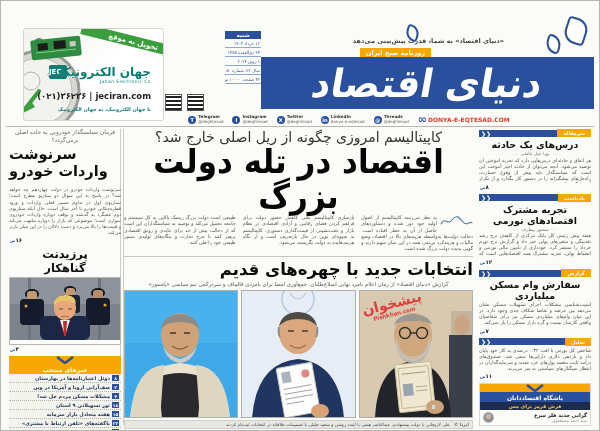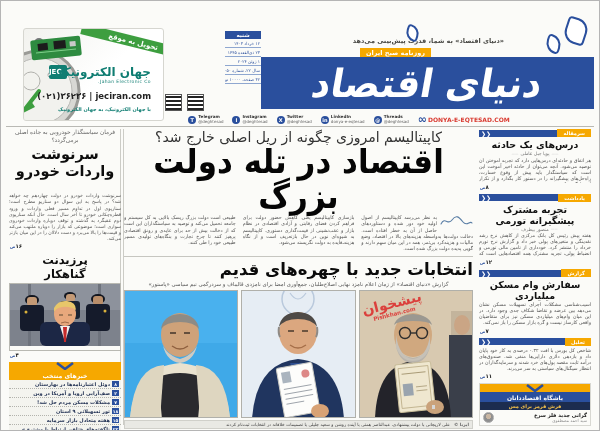--- a/index.html
+++ b/index.html
@@ -72,21 +72,21 @@
   .club-row { display:flex; align-items:center; gap:3px; padding:2px 3px; border-bottom:1px dotted #b9b9b2; }
   .club-row:last-of-type { border-bottom:none; }
   .club-txt { flex:1; text-align:right; }
   .club-t { font-size:5.2px; font-weight:bold; color:#1a1a1a; }
   .club-b { font-size:4.2px; color:#888; }
   .avatar { width:11px; height:11px; border-radius:50%; background:radial-gradient(circle at 50% 38%, #c9b6a2 0 38%, #8f8f8f 39% 100%); border:1px solid #aaa; flex:none; }
 
   
   .lcol { position:absolute; top:128px; left:8px; width:112px; }
   .l-kick { font-size:5.8px; color:#666; text-align:center; line-height:1.3; margin-bottom:2px; }
-  .l-title { font-size:14.5px; font-weight:bold; color:#0d0d0d; text-align:center; line-height:1.18; letter-spacing:-.3px; margin-bottom:13px; }
+  .l-title { font-size:14.5px; font-weight:bold; color:#0d0d0d; text-align:left; line-height:1.18; letter-spacing:-.3px; margin-bottom:7px; }
   .l-body { font-size:4.7px; line-height:1.3; color:#555; text-align:justify; max-height:73px; overflow:hidden; }
   .trump-h { font-size:11.5px; font-weight:bold; color:#0d0d0d; text-align:center; margin:4px 16px 2px; }
   .photo-frame { border:1px solid #b9b9b2; }
 
   .selected { margin-top:4px; }
   .sel-rows .sel-row { display:flex; align-items:center; gap:2px; padding:1px 2px; border-bottom:1px dotted #b3b3ad; background:#f4f4ef; }
   .sel-num { background:#2a4f9d; color:#fff; font-size:4.5px; font-weight:bold; min-width:7px; text-align:center; padding:.5px 0; flex:none; }
   .sel-t { font-size:5px; font-weight:bold; color:#1c2c4f; flex:1; text-align:right; white-space:nowrap; overflow:hidden; }
   .sel-h { background:#f6a800; color:#fff; font-size:6.2px; font-weight:bold; text-align:center; padding:1.5px 0; }
 
@@ -206,21 +206,21 @@
       <div class="st-by">پویا جبل عاملی</div>
       <div class="st-body">هر اتفاق و حادثه‌ای درس‌هایی دارد که تجربه آموختن آن توصیه می‌شود. آنچه می‌توان از حادثه اخیر آموخت این است که سیاستگذار باید پیش از وقوع خسارت، راه‌حل‌های پیشگیرانه را در دستور کار بگذارد و از تکرار آن جلوگیری کند.</div>
       <span class="pref"><span>۸</span><i>ص</i></span>
     </div>
 
     <div class="story">
       <div class="tagrow">
         <span class="tag">یادداشت</span>
         <span class="tagbar">❮❮</span>
       </div>
-      <div class="st-title">تجربه مشترک پیشگیرانه تورمی</div>
+      <div class="st-title">تجربه مشترک اقتصادهای تورمی</div>
       <div class="st-by">منصور بیطرف</div>
       <div class="st-body">هفته پیش رئیس کل بانک مرکزی از کاهش نرخ رشد نقدینگی و متغیرهای پولی خبر داد و گزارش نرخ تورم خرداد را منتشر کرد. خودداری از تامین مالی تورمی و انضباط پولی، تجربه مشترک همه اقتصادهایی است که تورم را مهار کرده‌اند.</div>
       <span class="pref"><span>۱۲</span><i>ص</i></span>
     </div>
 
     <div class="story">
       <div class="tagrow">
         <span class="tag">گزارش</span>
         <span class="tagbar">❮❮</span>
       </div>

